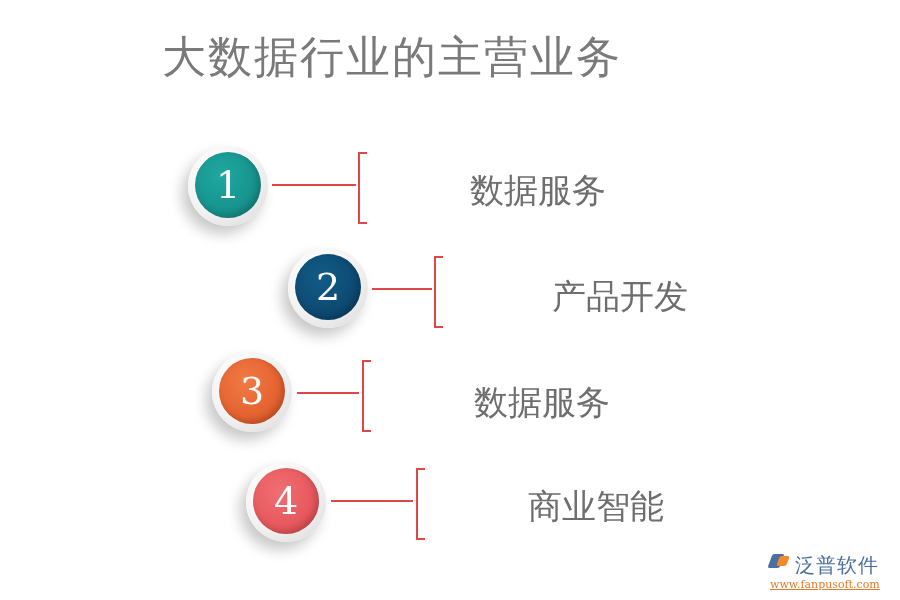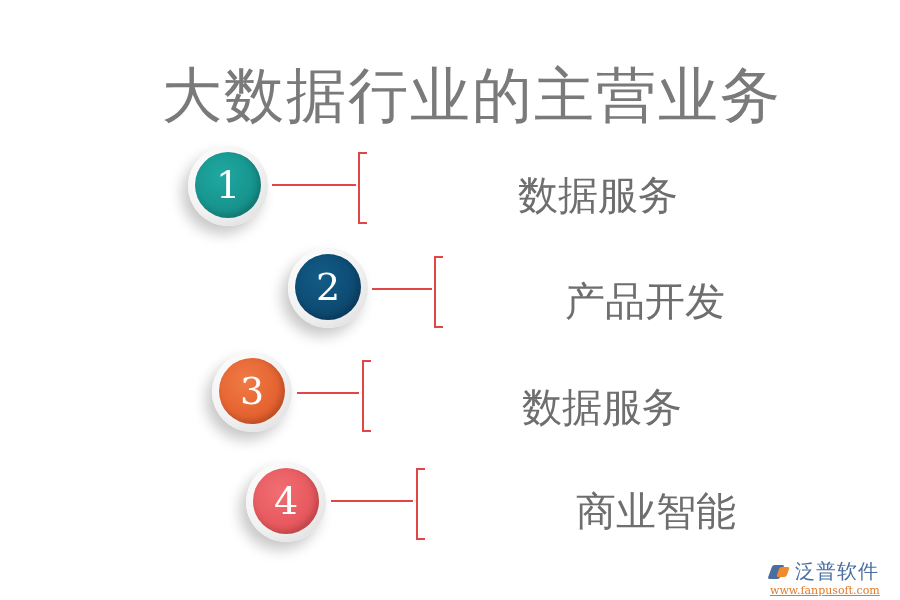--- a/index.html
+++ b/index.html
@@ -1,32 +1,32 @@
 <!DOCTYPE html>
 <html><head>
 <meta charset="utf-8">
 <style>
   html, body { margin:0; padding:0; }
   body { width:900px; height:600px; background:#ffffff; position:relative; overflow:hidden;
          font-family:"DejaVu Serif","Liberation Serif",serif; }
-  .title { position:absolute; left:162px; top:56px; font-size:60px; color:#7a7a7a; letter-spacing:2px;
+  .title { position:absolute; left:162px; top:28px; font-size:44px; color:#7a7a7a; letter-spacing:2px;
            font-family:Liberation Serif, serif; font-weight:300; white-space:nowrap; }
   .ring { position:absolute; width:80px; height:80px; border-radius:50%;
           background: radial-gradient(circle at 35% 30%, #ffffff 0%, #f2f2f2 55%, #d6d6d6 100%);
           box-shadow: -6px 8px 14px rgba(0,0,0,0.22); }
   .disc { position:absolute; left:7px; top:6px; width:66px; height:66px; border-radius:50%;
           display:flex; align-items:center; justify-content:center;
           color:#ffffff; font-size:38px; font-family:"DejaVu Serif","Liberation Serif",serif;
           box-shadow: inset -3px -3px 6px rgba(0,0,0,0.18); }
   .line { position:absolute; height:2px; background:#e04646; }
   .bracket { position:absolute; width:7px; height:68px; border:2px solid #e04646; border-right:none; }
-  .label { position:absolute; font-size:40px; color:#6e6e6e; white-space:nowrap;
-           font-family:Liberation Serif, serif;margin-left:48px; }
+  .label { position:absolute; font-size:34px; color:#6e6e6e; white-space:nowrap;
+           font-family:Liberation Serif, serif; }
   .logo { position:absolute; left:770px; top:552px; }
-  .logo-row { display:flex; align-items:center;margin-top:6px; }
+  .logo-row { display:flex; align-items:flex-start; }
   .logo-icon { width:22px; height:18px; position:relative; margin-right:3px; }
   .logo-icon .a { position:absolute; left:0; top:2px; width:12px; height:14px; background:#4a6ea0; transform:skewX(-20deg); border-radius:2px; }
   .logo-icon .b { position:absolute; left:8px; top:4px; width:10px; height:10px; background:#f08a2c; transform:skewX(-20deg); border-radius:2px; }
   .logo-name { font-size:20px; color:#4a6ea0; font-family:"DejaVu Sans","Liberation Sans",sans-serif; letter-spacing:1px; }
   .logo-url { font-size:11px; color:#e07a2a; font-family:"DejaVu Serif","Liberation Serif",serif; margin-top:-1px;text-decoration:underline; }
 </style>
 </head>
 <body>
 
 <div class="title">大数据行业的主营业务</div>
@@ -39,21 +39,21 @@
   <div class="bracket" style="left:358px;top:152px;"></div>
   <div class="label" style="left:470px;top:168px;">数据服务</div>
 </div>
 
 <div>
   <div class="ring" style="left:288px;top:248px;">
     <div class="disc" style="background:radial-gradient(circle at 40% 35%, #125c88, #0a3e63);">2</div>
   </div>
   <div class="line" style="left:372px;top:288px;width:60px;"></div>
   <div class="bracket" style="left:434px;top:256px;"></div>
-  <div class="label" style="left:517px;top:274px;">产品开发</div>
+  <div class="label" style="left:552px;top:274px;">产品开发</div>
 </div>
 
 <div>
   <div class="ring" style="left:212px;top:352px;">
     <div class="disc" style="background:radial-gradient(circle at 40% 35%, #f07a45, #dd5322);">3</div>
   </div>
   <div class="line" style="left:297px;top:392px;width:62px;"></div>
   <div class="bracket" style="left:362px;top:360px;"></div>
   <div class="label" style="left:474px;top:380px;">数据服务</div>
 </div>

